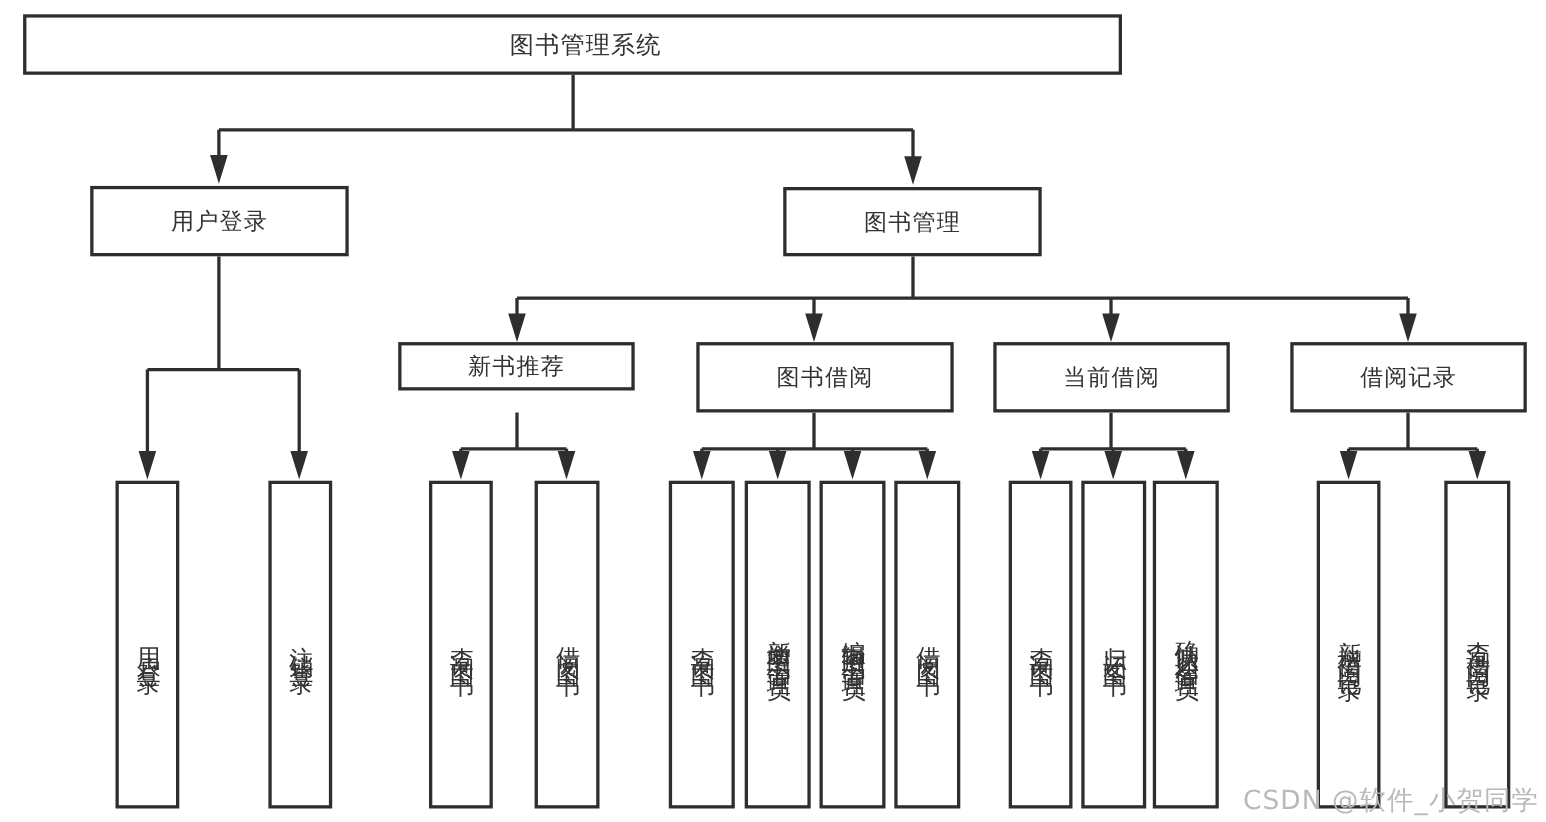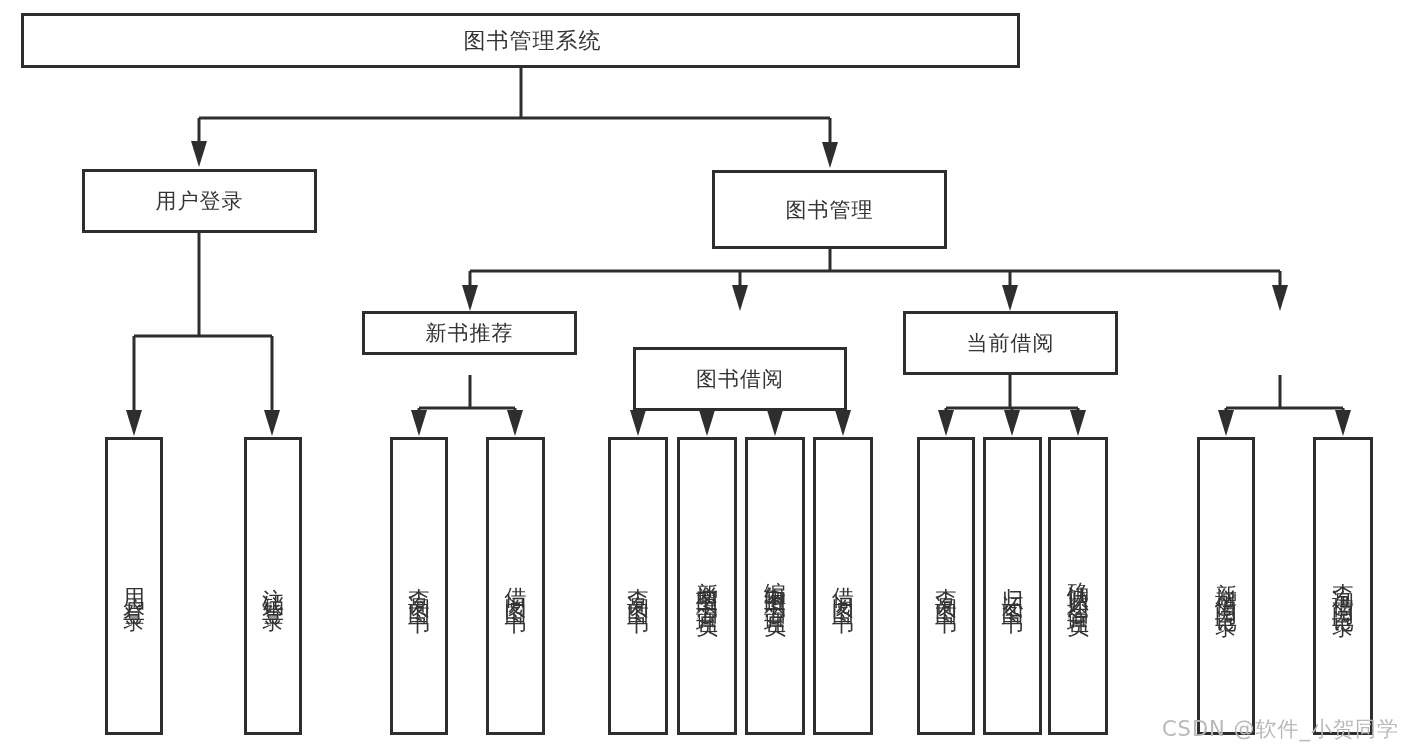--- a/index.html
+++ b/index.html
@@ -44,21 +44,21 @@
     writing-mode: vertical-rl;
     text-orientation: upright;
     font-size: 22px;
     letter-spacing: 8px;
     line-height: 1;
   }
   .watermark {
     position: absolute;
     right: 6px;
     bottom: 4px;
-    font-size: 21px;
+    font-size: 24px;
     color: #b9b9b9;
     letter-spacing: 1px;
     z-index: 3;
     white-space: nowrap;
   }
 </style>
 </head>
 <body>
 
 <div class="canvas">
@@ -98,25 +98,26 @@
       <polygon points="1012,436 1004,410 1020,410"></polygon>
       <polygon points="1078,436 1070,410 1086,410"></polygon>
       <polygon points="1226,436 1218,410 1234,410"></polygon>
       <polygon points="1343,436 1335,410 1351,410"></polygon>
     </g>
   </svg>
 
   <div class="node hbox root-box" style="left:21px; top:13px; width:999px; height:55px;padding-left:24px;">图书管理系统</div>
 
   <div class="node hbox" style="left:82px; top:169px; width:235px; height:64px;">用户登录</div>
-  <div class="node hbox" style="left:712px; top:170px; width:235px; height:79px;">图书管理</div>
+  <div class="node hbox" style="left:712px; top:170px; width:235px; height:63px;">图书管理</div>
 
   <div class="node hbox" style="left:362px; top:311px; width:215px; height:44px;">新书推荐</div>
-  <div class="node hbox" style="left:633px; top:311px; width:214px; height:64px;margin-top:36px;">图书借阅</div>
+  <div class="node hbox" style="left:633px; top:311px; width:234px; height:64px;">图书借阅</div>
   <div class="node hbox" style="left:903px; top:311px; width:215px; height:64px;font-family:Liberation Serif, serif;">当前借阅</div>
+  <div class="node hbox" style="left:1173px; top:311px; width:215px; height:64px;">借阅记录</div>
 
   <div class="node vbox" style="left:105px; top:437px; width:58px; height:298px;">
     <span>用户登录</span>
   </div>
   <div class="node vbox" style="left:244px; top:437px; width:58px; height:298px;">
     <span>注销登录</span>
   </div>
 
   <div class="node vbox" style="left:390px; top:437px; width:58px; height:298px;">
     <span>查询图书</span>

